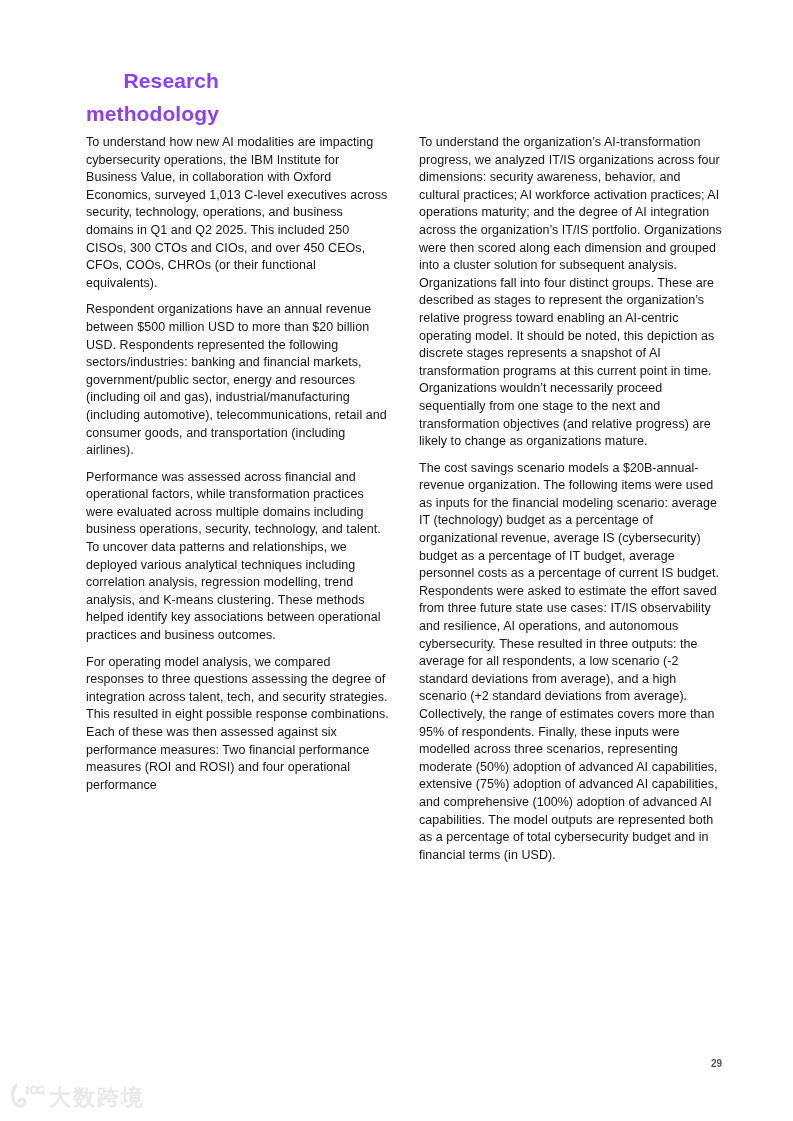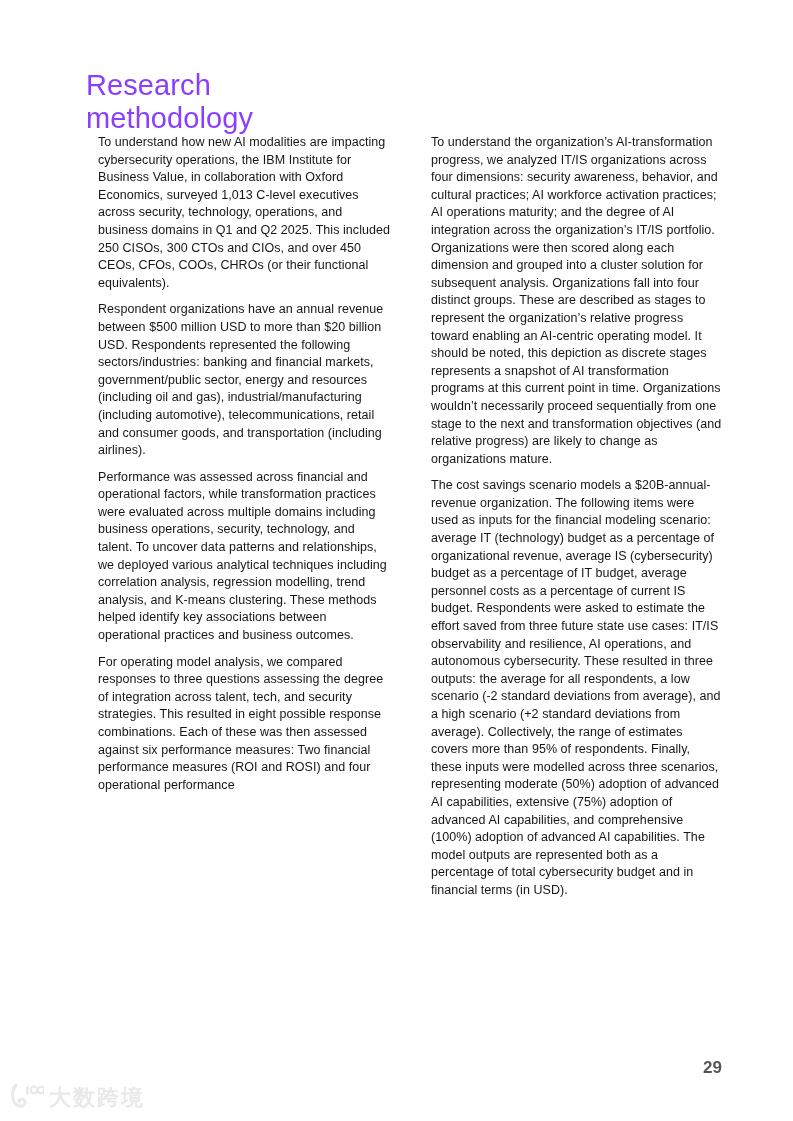--- a/index.html
+++ b/index.html
@@ -12,50 +12,51 @@
     width: 793px;
     height: 1121px;
     background: #ffffff;
     font-family: "Liberation Sans", sans-serif;
     overflow: hidden;
   }
   .page-title {
     position: absolute;
     left: 86px;
     top: 50px;
-    font-size: 29px;
+    font-size: 21px;
     line-height: 33px;
-    font-weight: 400;
+    font-weight: 700;
     letter-spacing: 0.1px;
     white-space: pre-line;
+    text-align: right;
   }
   .columns {
     position: absolute;
     left: 86px;
     top: 134px;
     width: 637px;
     display: flex;
     gap: 29px;
   }
   .col {
     width: 304px;
     flex: 0 0 304px;
   }
   .col p {
-    margin: 0 0 9px 12px;
+    margin: 0 0 9px 0;
     font-size: 12.5px;
     line-height: 17.6px;
     letter-spacing: 0.05px;
     color: #161616;
   }
   .page-number {
     position: absolute;
     right: 71px;
     top: 1058px;
-    font-size: 17px;
+    font-size: 10px;
     font-weight: 700;
     color: #555555;
   }
   .watermark {
     position: absolute;
     left: 10px;
     bottom: 8px;
     display: flex;
     align-items: center;
     gap: 5px;

